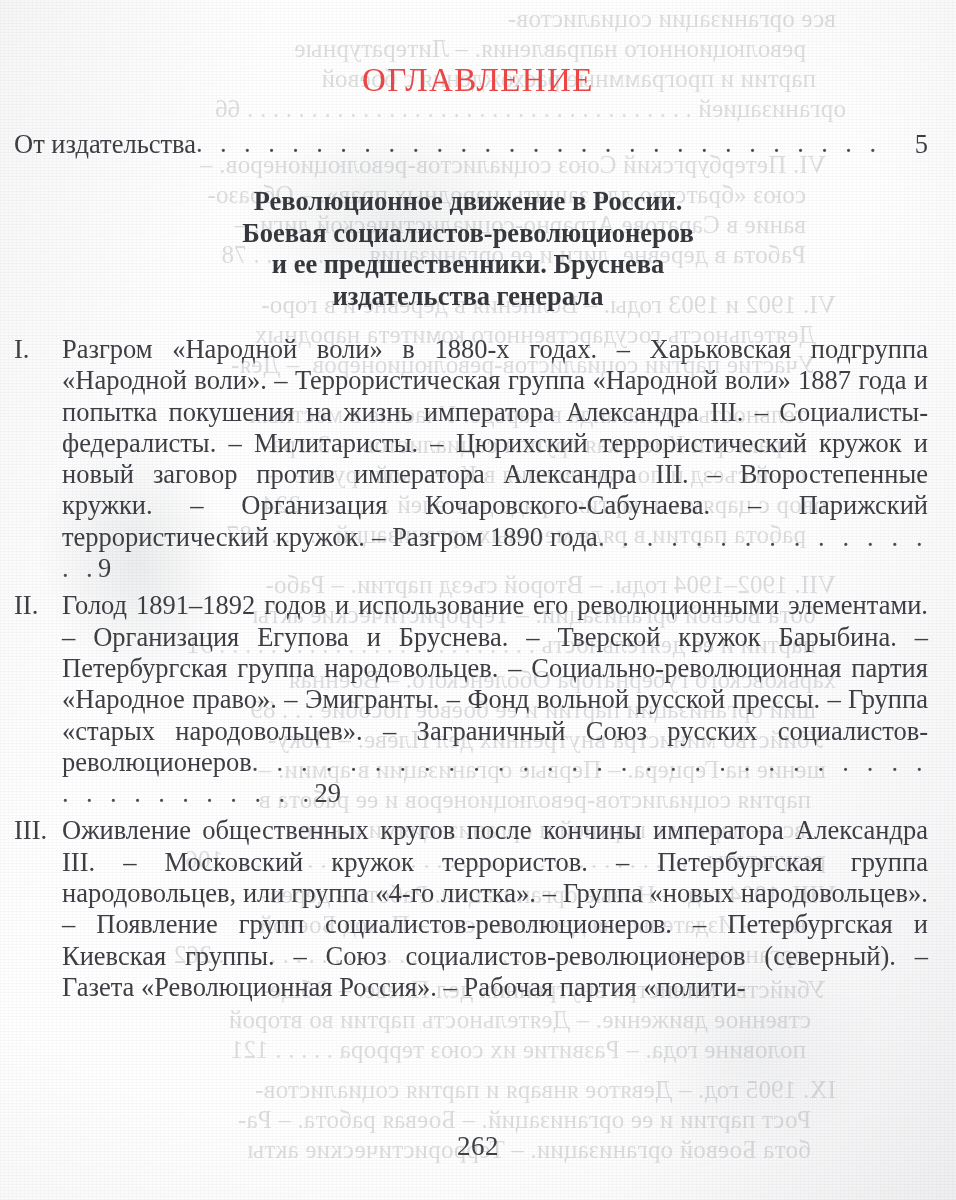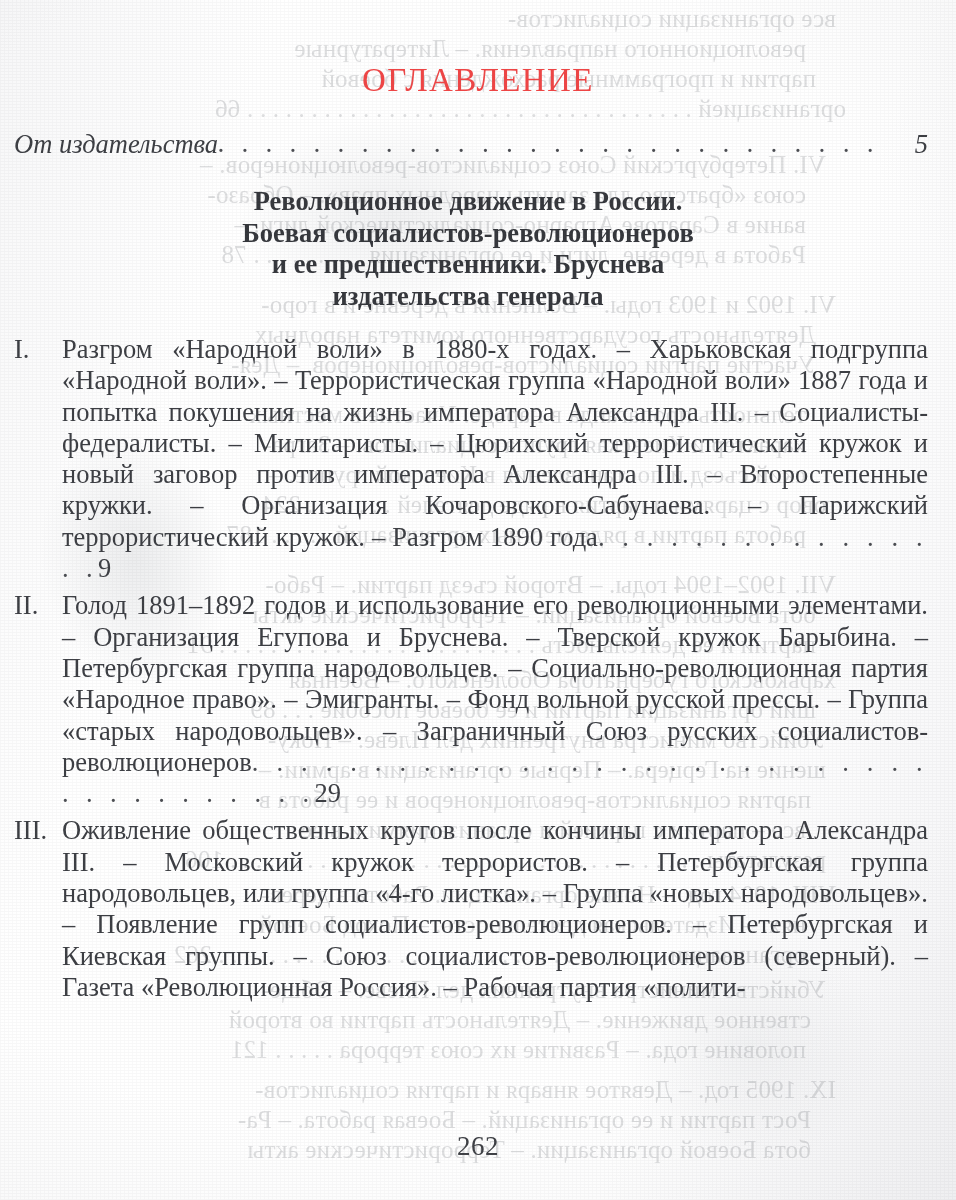--- a/index.html
+++ b/index.html
@@ -108,21 +108,20 @@
   }
 
   
   .fm-line {
     display: flex;
     align-items: flex-end;
     font-size: 26.5px;
     line-height: 32px;
     color: #3b3d42;
     white-space: nowrap;
-    font-style: italic;
   }
   .fm-line .fm-label { flex: 0 0 auto; }
   .fm-line .leader {
     flex: 1 1 auto;
     overflow: hidden;
     white-space: nowrap;
     margin: 0 2px 0 0;
     color: #4a4c51;
     font-size: 26.5px;
     letter-spacing: 5.4px;

